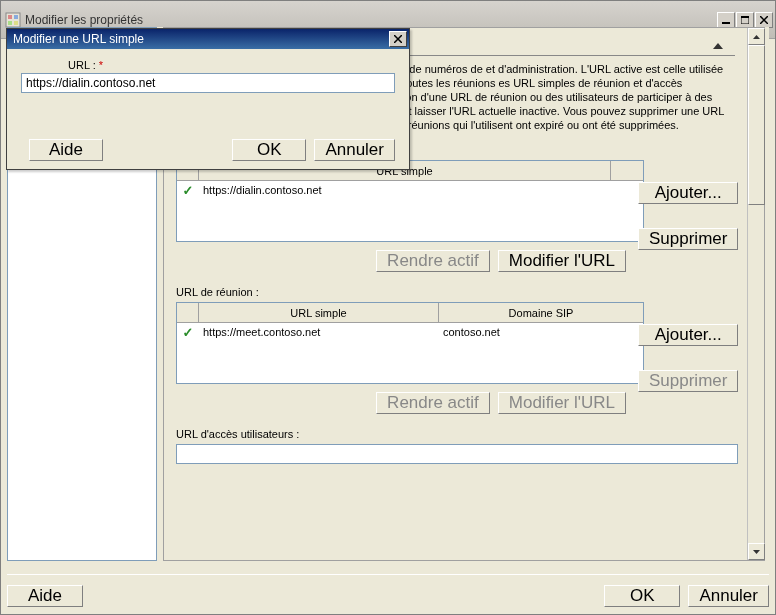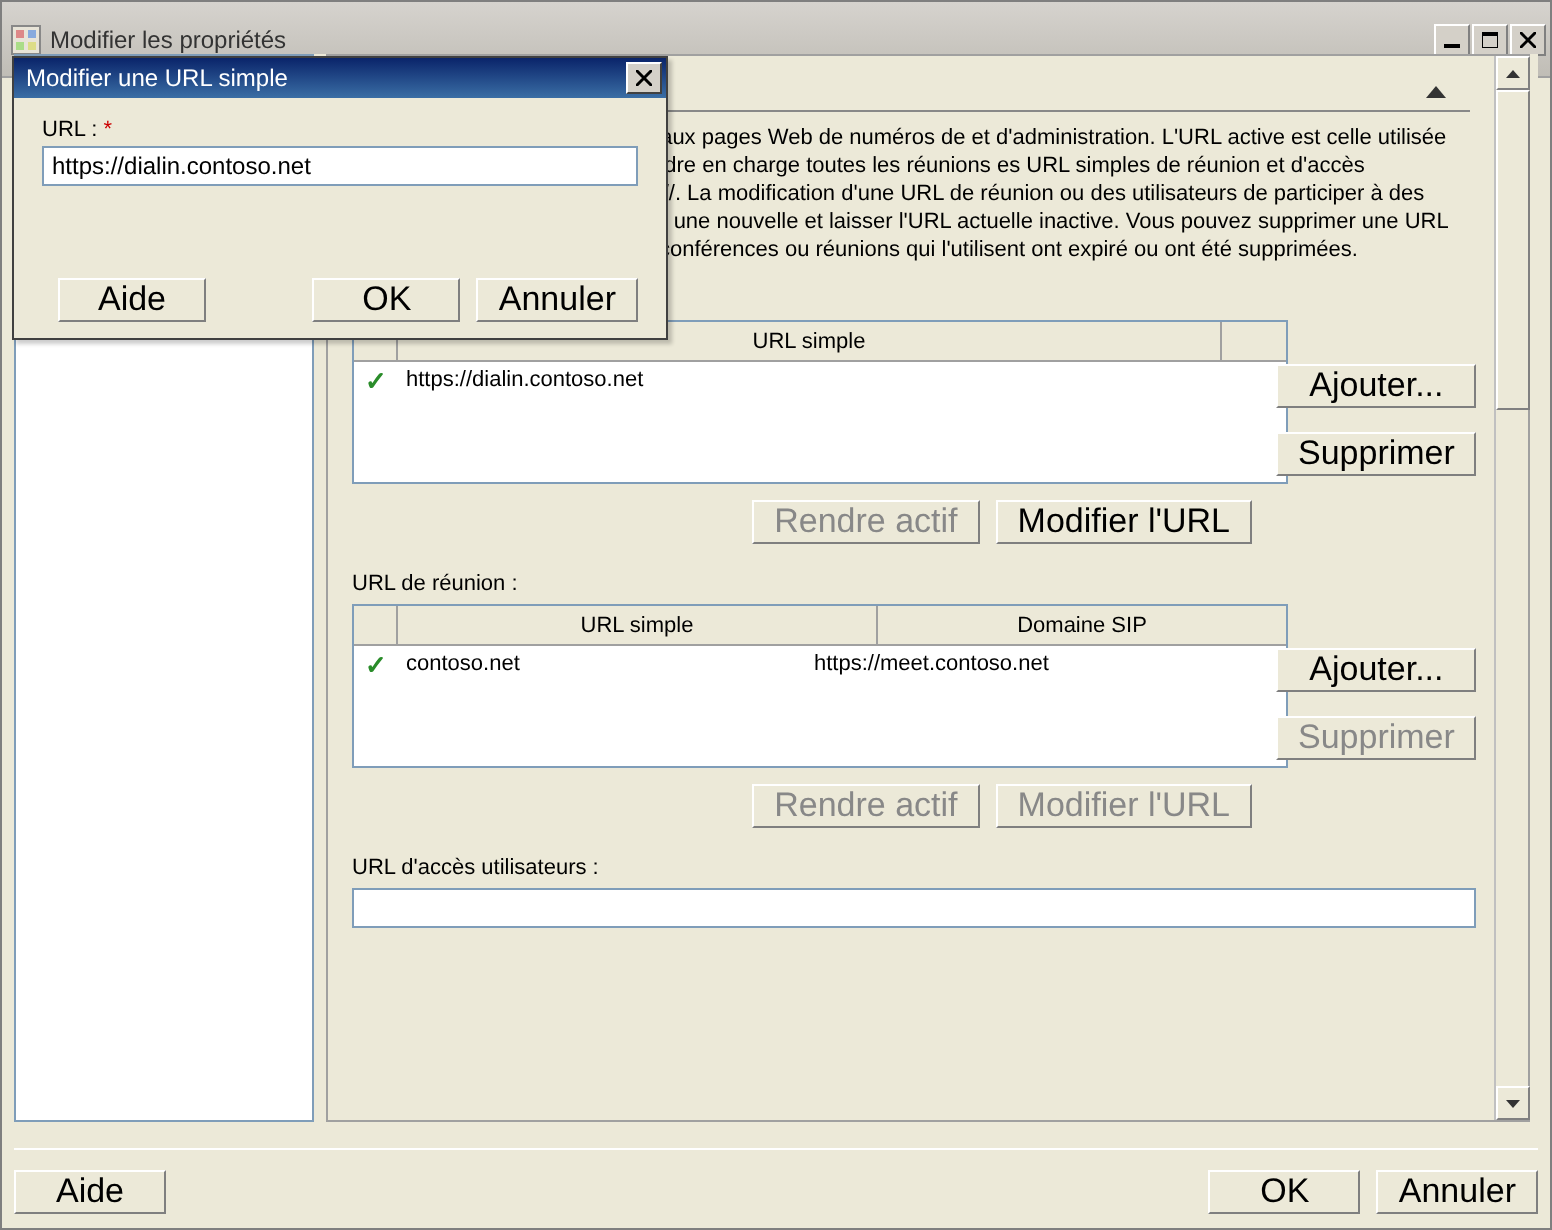--- a/index.html
+++ b/index.html
@@ -145,21 +145,21 @@
     font-weight: bold;
   }
   .grid-cell {
     padding-left: 4px;
     font-size: 11px;
   }
   .side-buttons {
     position: absolute;
     display: flex;
     flex-direction: column;
-    gap: 12px;
+    gap: 24px;
   }
   .btn {
     min-width: 84px;
     height: 22px;
     background: #ece9d8;
     border: 1px solid #7f7f7f;
     border-top-color:#fff; border-left-color:#fff;
     font-size: 17px;
     display:inline-flex;align-items:center;justify-content:center;
     padding: 0 10px;
@@ -188,21 +188,21 @@
     display: flex;
     align-items: center;
     padding-top: 8px;
   }
   .bottom-bar .spacer { flex:1; }
   .bottom-bar .btn { min-width: 76px; }
   
   .modal {
     position: absolute;
     left: 6px; top: 28px;
-    width: 328px; height: 142px;
+    width: 404px; height: 142px;
     background: #ece9d8;
     border: 1px solid #404040;
     box-shadow: 2px 2px 2px rgba(0,0,0,0.2);
     z-index: 10;
   }
   .modal-titlebar {
     height: 20px;
     background: linear-gradient(#0a246a,#3a6ea5);
     color: #fff;
     display: flex;
@@ -216,21 +216,21 @@
     background: #d4d0c8;
     border: 1px solid #404040;
     border-top-color:#fff;border-left-color:#fff;
     color:#000;
     display:flex;align-items:center;justify-content:center;
     font-size:11px;
   }
   .modal-body {
     padding: 10px 14px 6px 14px;
   }
-  .field-label { color:#000; }
+  .field-label { color:#000;margin-left:47px; }
   .req { color: #c00; }
   .modal-input {
     width: 100%; height: 20px;
     border: 1px solid #7f9db9;
     background:#fff;
     padding: 1px 4px;
     font-size: 12px;
     margin-top: 2px;
   }
   .modal-buttons {
@@ -325,22 +325,22 @@
         <div style="position:relative;">
           <div class="grid">
             <div class="grid-head">
               <div class="grid-head-cell" style="width:22px;"></div>
               <div class="grid-head-cell" style="width:240px;">URL simple</div>
               <div class="grid-head-cell" style="flex:1;border-right:none;">Domaine SIP</div>
             </div>
             <div class="grid-body">
               <div class="grid-row">
                 <div class="check">✓</div>
+                <div class="grid-cell" style="width:240px;">https://meet.contoso.net</div>
                 <div class="grid-cell" style="flex:1;">contoso.net</div>
-                <div class="grid-cell" style="width:240px;">https://meet.contoso.net</div>
               </div>
             </div>
           </div>
           <div class="side-buttons" style="left:462px;top:22px;">
             <div class="btn">Ajouter...</div>
             <div class="btn disabled">Supprimer</div>
           </div>
         </div>
         <div class="btn-row">
           <div class="btn disabled">Rendre actif</div>

